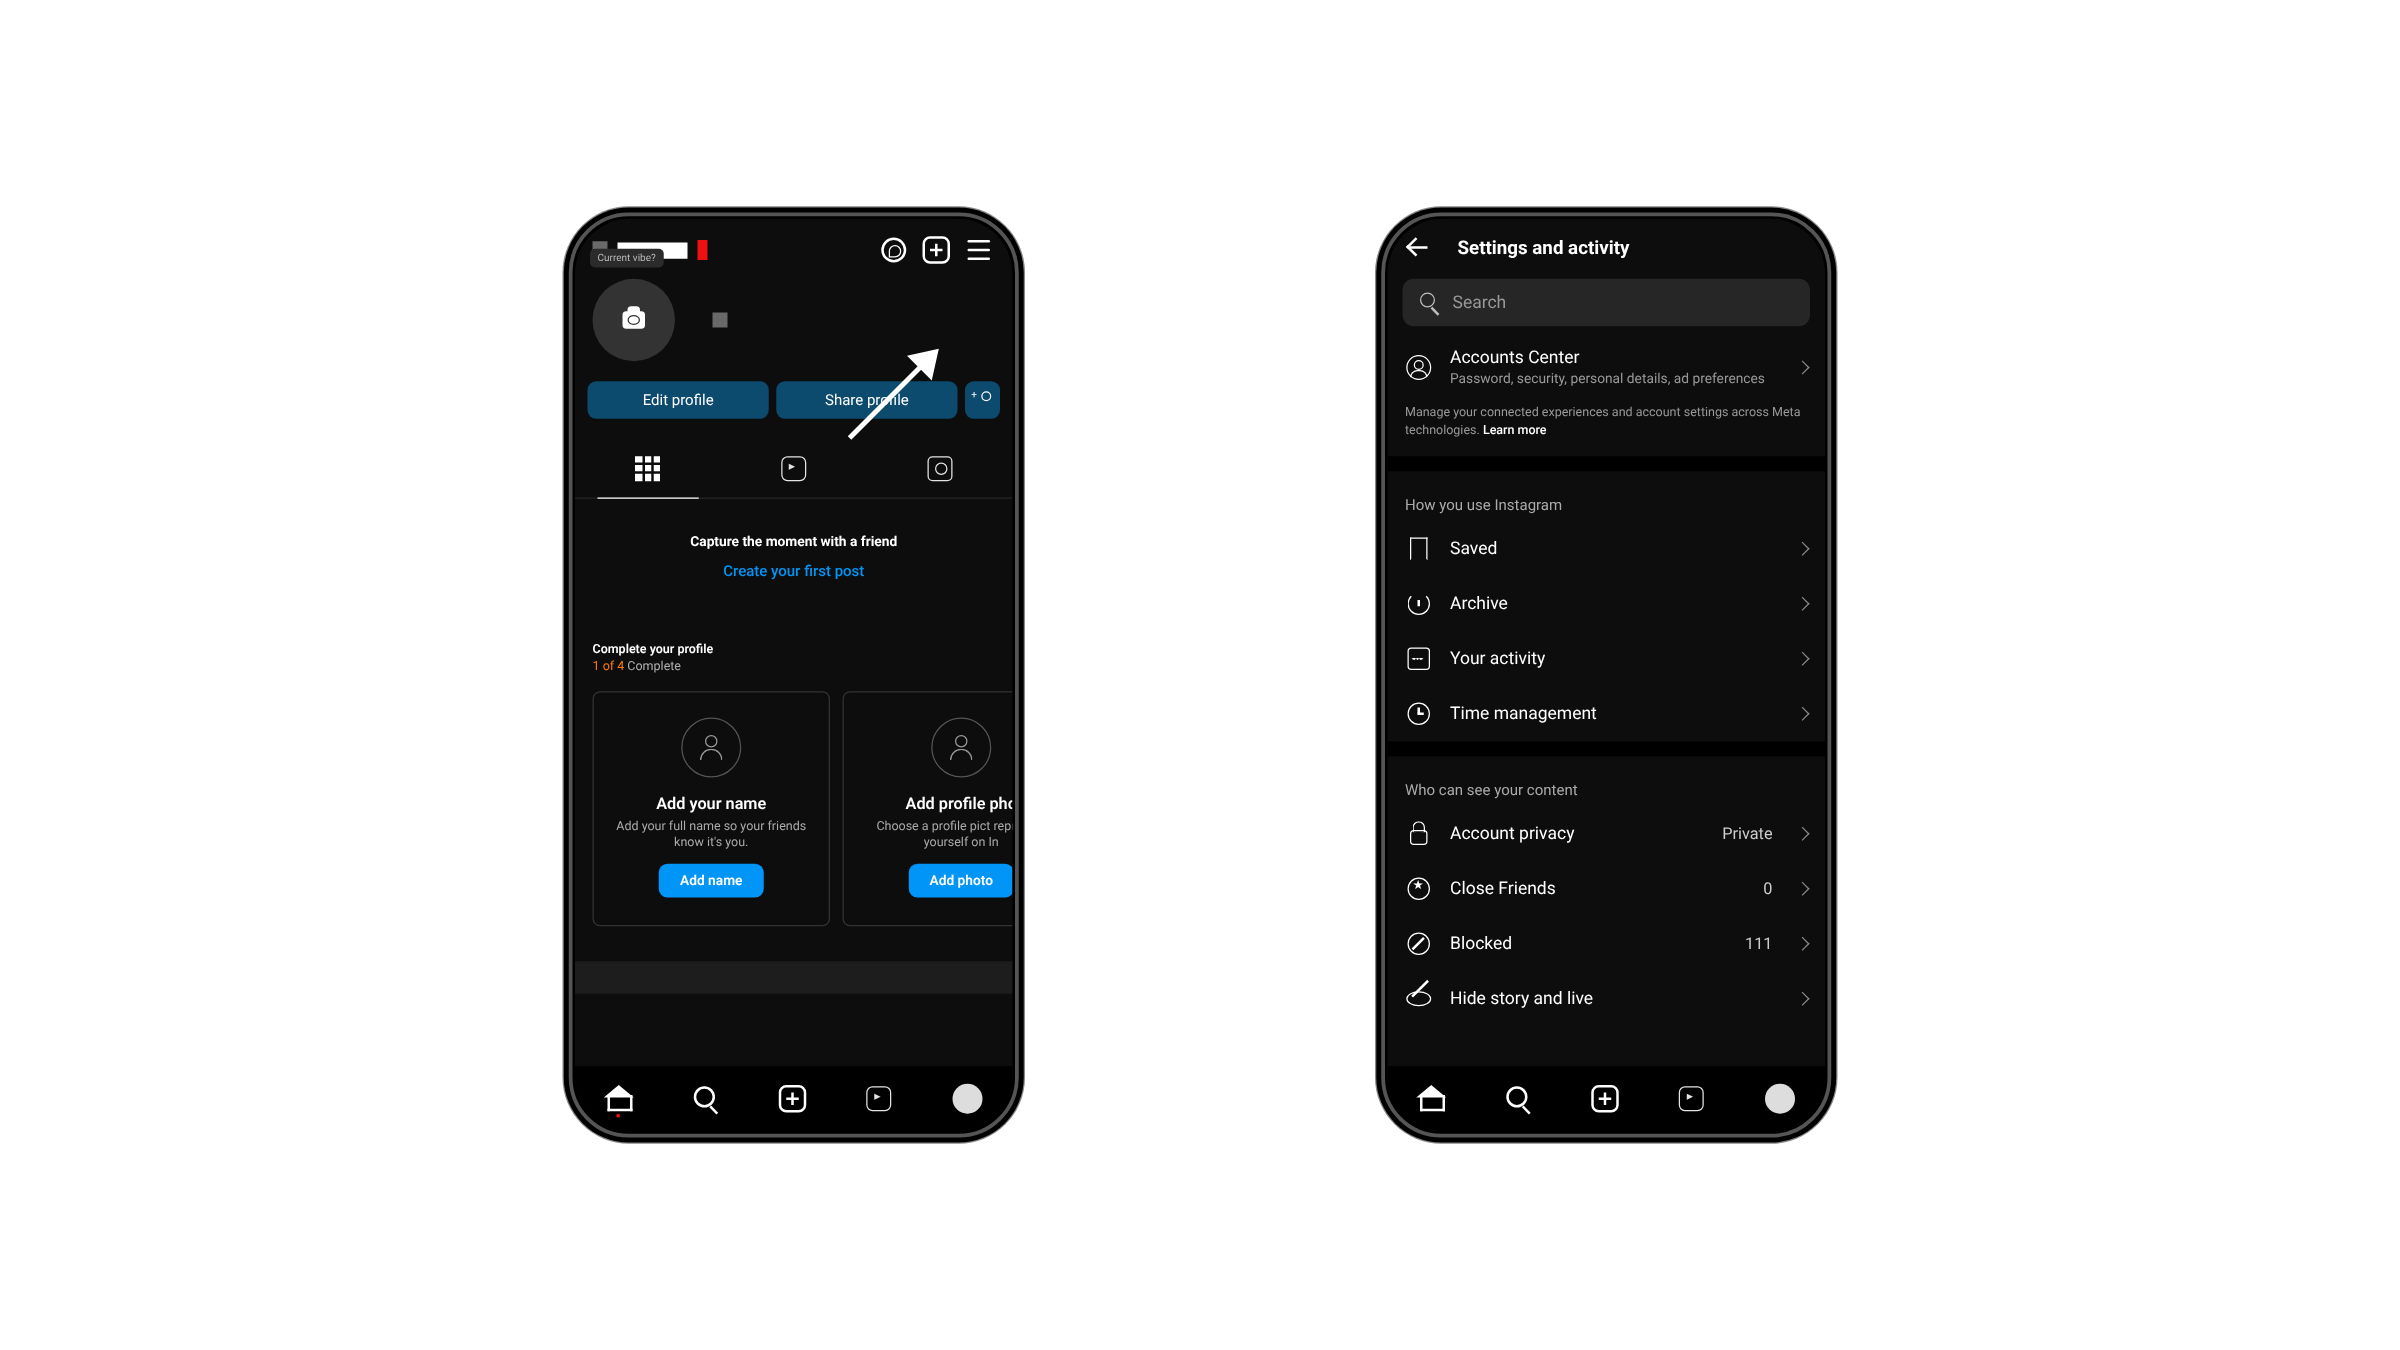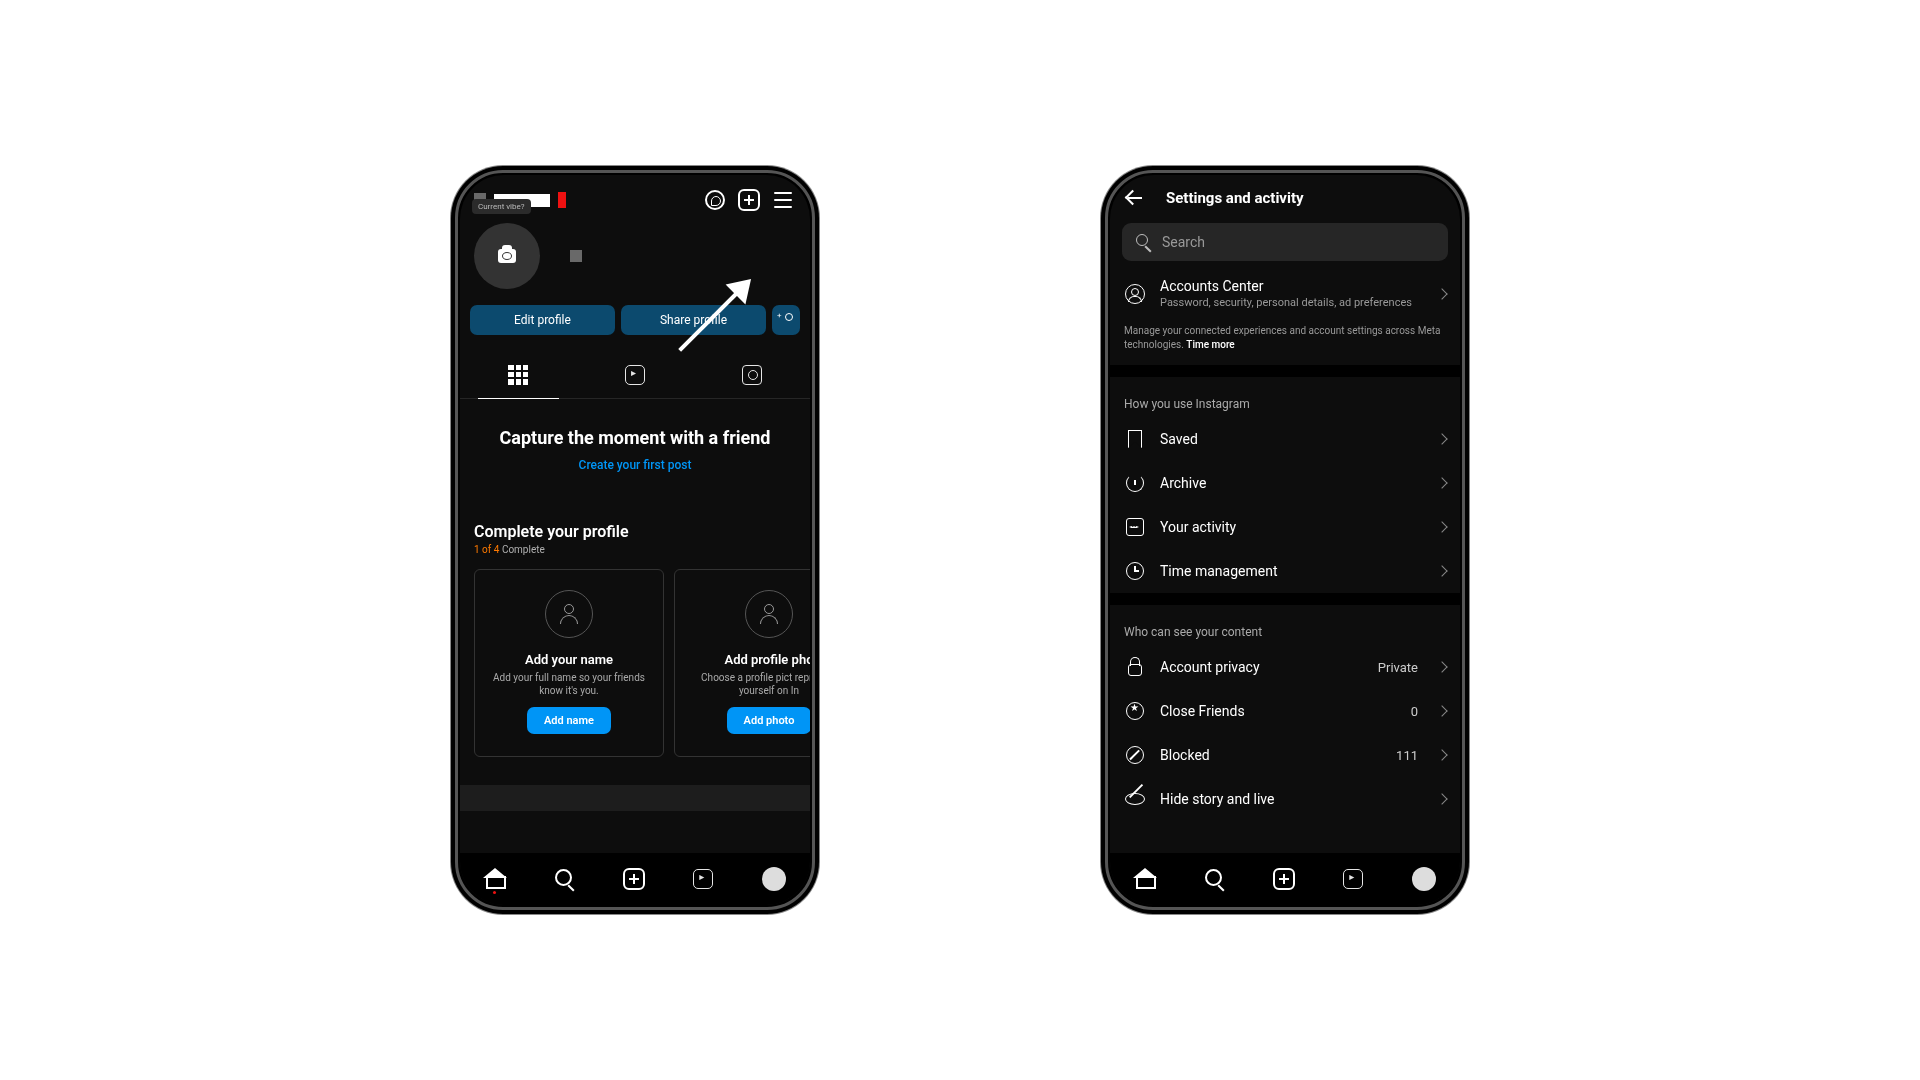--- a/index.html
+++ b/index.html
@@ -47,24 +47,24 @@
 .tabs3{display:flex;height:48px;border-bottom:1px solid #262626;margin-top:12px}
 .tab3{flex:1;display:flex;align-items:center;justify-content:center;position:relative}
 .tab3.act::after{content:"";position:absolute;bottom:-1px;left:18px;right:18px;height:1.5px;background:#fff}
 .grid9{width:20px;height:20px;display:grid;grid-template:repeat(3,1fr)/repeat(3,1fr);gap:2px}
 .grid9 span{background:#fff}
 .reel-ic{width:20px;height:20px;border:1.8px solid #e5e5e5;border-radius:5px;position:relative}
 .reel-ic::before{content:"▸";position:absolute;left:5px;top:1px;font-size:10px;color:#e5e5e5}
 .tag-ic{width:20px;height:20px;border:1.8px solid #e5e5e5;border-radius:4px;position:relative}
 .tag-ic::after{content:"";position:absolute;top:4px;left:5px;width:8px;height:8px;border:1.5px solid #e5e5e5;border-radius:50%}
 
-.capture-h{text-align:center;font-weight:700;font-size:18px;margin-top:28px}
+.capture-h{text-align:center;font-weight:700;font-size:11px;margin-top:28px}
 .create-link{text-align:center;font-size:12px;color:#0095f6;margin-top:10px;font-weight:500}
 
-.complete-h{font-size:16px;font-weight:600;margin:50px 14px 3px}
+.complete-h{font-size:10px;font-weight:600;margin:50px 14px 3px}
 .complete-sub{font-size:10px;margin:0 14px;color:#b0b0b0}
 .complete-sub .n{color:#ff7a00}
 
 .cards-row{display:flex;gap:10px;padding:14px 14px 4px;overflow:hidden}
 .card{min-width:190px;height:188px;border:1px solid #333;border-radius:6px;display:flex;flex-direction:column;align-items:center;padding:20px 10px 14px;text-align:center}
 .card-ico{width:48px;height:48px;border:1.5px solid #555;border-radius:50%;display:flex;align-items:center;justify-content:center;margin-bottom:14px}
 .person-ic{width:20px;height:20px;position:relative}
 .person-ic::before{content:"";position:absolute;top:0;left:5px;width:8px;height:8px;border:1.5px solid #999;border-radius:50%}
 .person-ic::after{content:"";position:absolute;bottom:0;left:1px;width:16px;height:8px;border:1.5px solid #999;border-bottom:none;border-radius:10px 10px 0 0}
 .card-t{font-size:13px;font-weight:600;margin-bottom:4px}
@@ -255,21 +255,21 @@
    <div class="row ac">
     <div class="ico-box">
             <div class="ico-account"></div>
           </div>
     <div class="ac-col">
      <div class="main">Accounts Center</div>
      <div class="sub">Password, security, personal details, ad preferences</div>
     </div>
     <div class="chev"></div>
    </div>
-   <div class="hint"><span>Manage your connected experiences and account settings across Meta technologies.</span> <span class="lm">Time more</span></div>
+   <div class="hint"><span>Manage your connected experiences and account settings across Meta technologies.</span> <span class="lm">Learn more</span></div>
    <div class="sep"></div>
 
    <div class="sect-h">
           <span>How you use Instagram</span>
         </div>
    <div class="row">
           <div class="ico-box">
             <div class="ico-saved"></div>
           </div>
           <div class="t">Saved</div>

